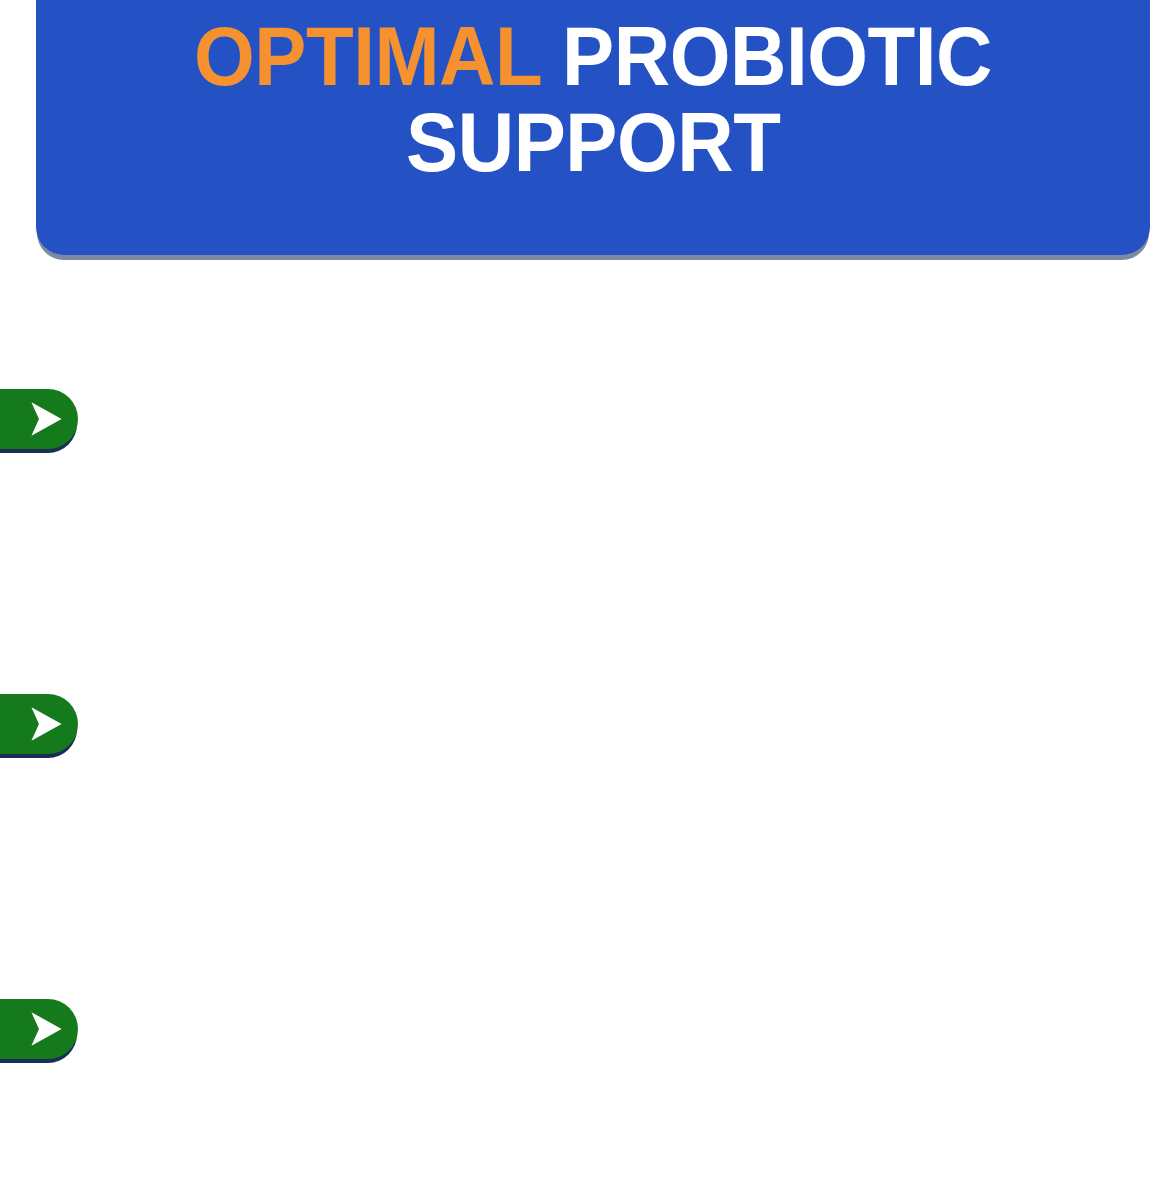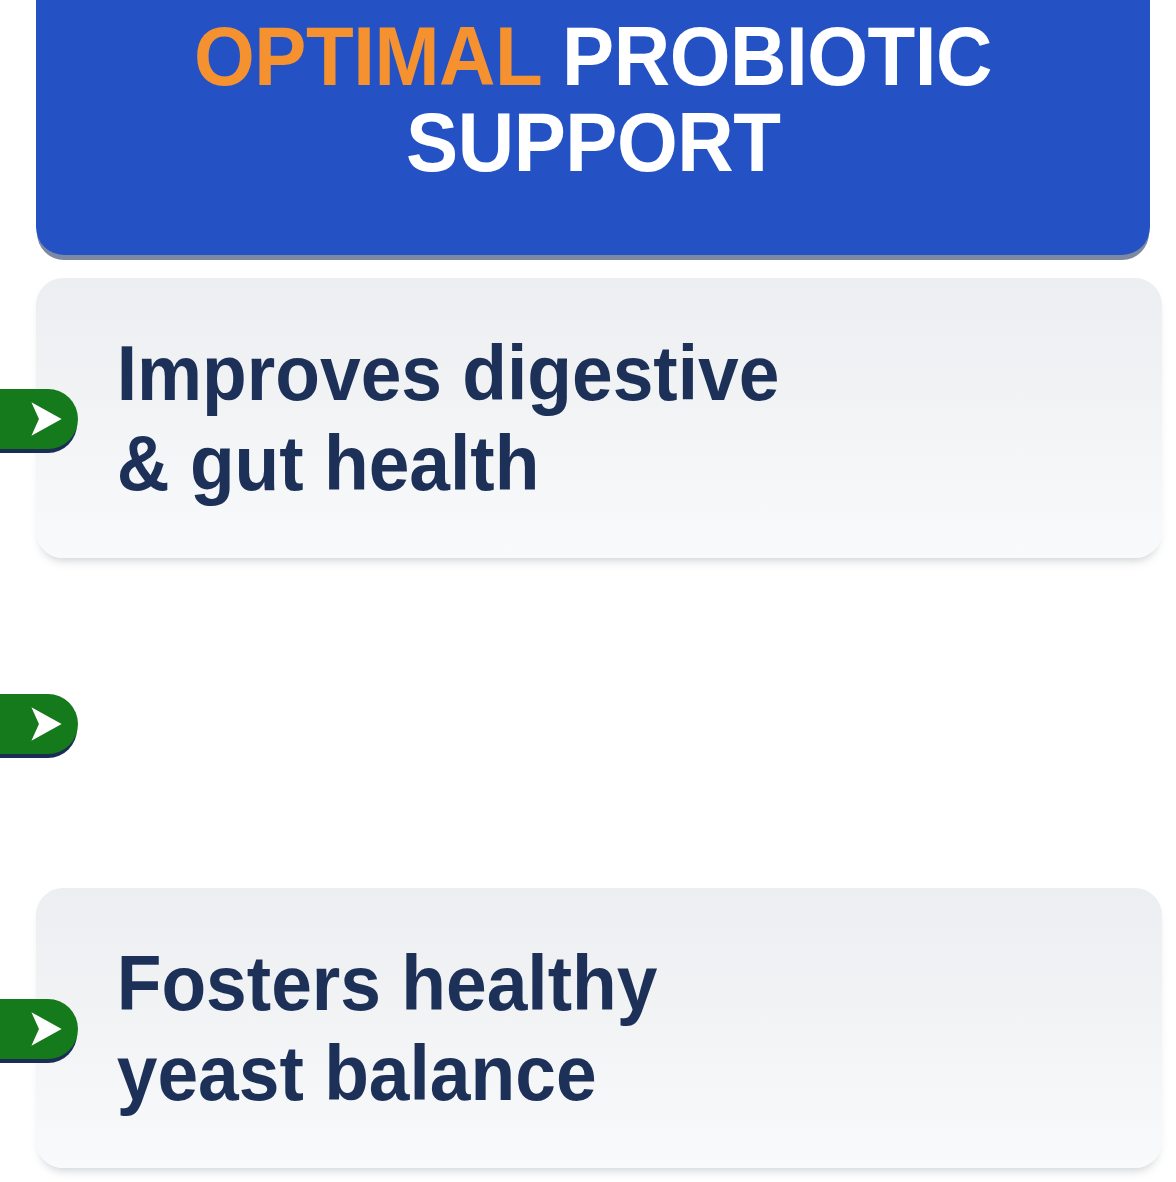--- a/index.html
+++ b/index.html
@@ -134,30 +134,22 @@
 
 <div class="page">
 
   <div class="header-banner">
     <div class="header-line"><span class="hl-word-accent">OPTIMAL</span> <span class="hl-word-main">PROBIOTIC</span></div>
     <div class="header-line hl-word-main">SUPPORT</div>
   </div>
 
   <div class="cards-area">
 
-    <div class="benefit-card card-1">
-      <div class="card-text">Improves digestive
-&amp; gut health</div>
-    </div>
 
 
-    <div class="benefit-card card-3">
-      <div class="card-text">Fosters healthy
-yeast balance</div>
-    </div>
 
     <div class="arrow-badge badge-1">
       <svg viewBox="0 0 100 100" aria-hidden="true">
         <path d="M20 10 L92 50 L20 90 L38 50 Z" fill="#ffffff"></path>
       </svg>
     </div>
 
     <div class="arrow-badge badge-2">
       <svg viewBox="0 0 100 100" aria-hidden="true">
         <path d="M20 10 L92 50 L20 90 L38 50 Z" fill="#ffffff"></path>

